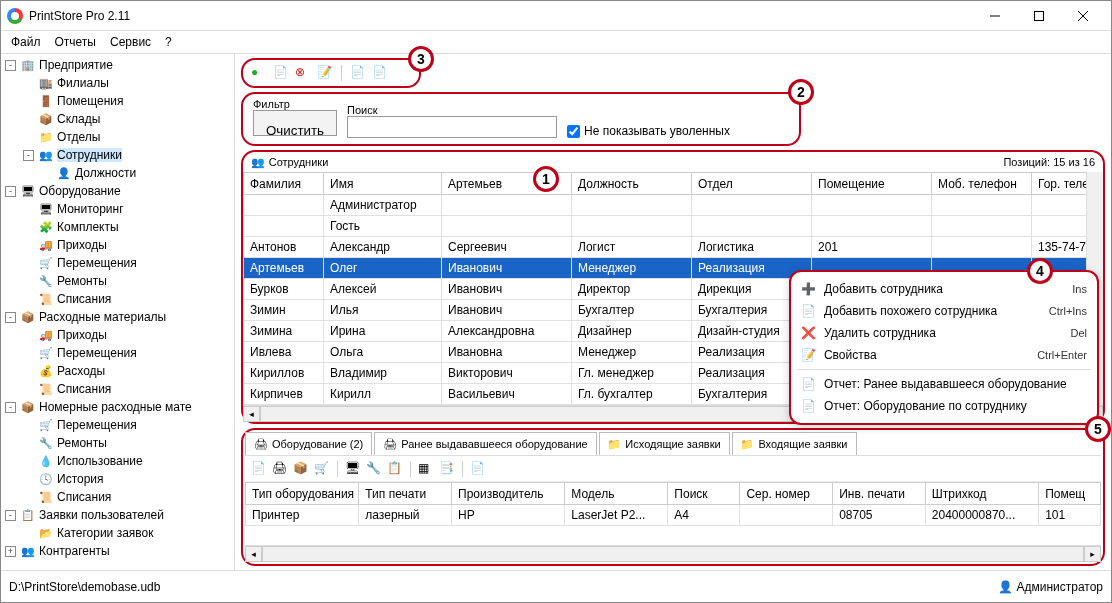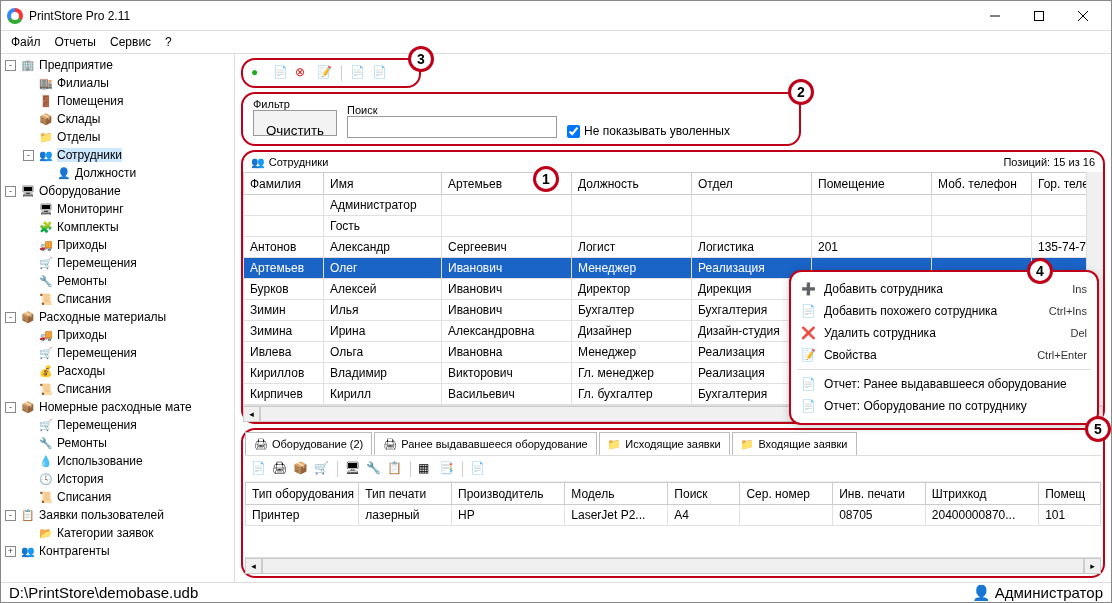--- a/index.html
+++ b/index.html
@@ -39,21 +39,21 @@
   .hscroll { height:17px; background:#f0f0f0; border-top:1px solid #ddd; display:flex; }
   .hscroll .btn { width:17px; border:1px solid #ccc; font-size:9px; text-align:center; line-height:15px; }
   .context { position:absolute; z-index:50; background:#fff; border:2px solid #c00018; border-radius:12px; width:310px; padding:6px 0; box-shadow:0 2px 8px rgba(0,0,0,.2); }
   .context .mi { display:flex; align-items:center; height:22px; padding:0 10px; gap:8px; }
   .context .mi .sc { margin-left:auto; font-size:11px; color:#333; }
   .context hr { border:none; border-top:1px solid #ddd; margin:3px 6px; }
   .tabs { border:2px solid #c00018; border-radius:14px; margin:2px 6px 4px 6px; padding:2px; position:relative; flex:1; display:flex; flex-direction:column; min-height:0; }
   .tabrow { display:flex; height:24px; border-bottom:1px solid #ddd; align-items:center; }
   .tab { border:1px solid #bbb; border-bottom:none; height:23px; display:flex; align-items:center; padding:0 8px; gap:4px; margin-right:2px; background:#fff; font-size:11px; cursor:pointer; }
   .tool2 { height:26px; display:flex; align-items:center; padding:0 6px; gap:5px; border-bottom:1px solid #eee; }
-  .status { height:20px; border-top:1px solid #ddd; display:flex; align-items:center; padding:0 8px; justify-content:space-between; font-size:15px; }
+  .status { height:32px; border-top:1px solid #ddd; display:flex; align-items:center; padding:0 8px; justify-content:space-between; font-size:12px; }
   .callout { position:absolute; width:26px; height:26px; border:3px solid #c00018; border-radius:50%; background:#fff; display:flex; align-items:center; justify-content:center; font-weight:bold; font-size:14px; z-index:60; }
   .grid-inner { display:flex; }
   .grid-body { overflow:hidden; }
   .people-ico { width:14px; height:14px; margin-right:4px; }
 </style>
 </head>
 <body>
 
 <div class="window">
   <div class="titlebar">

